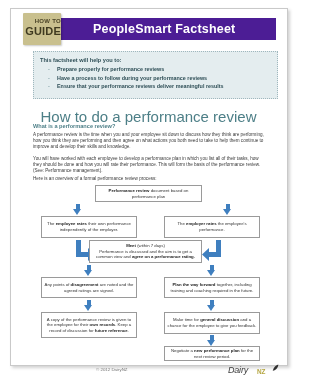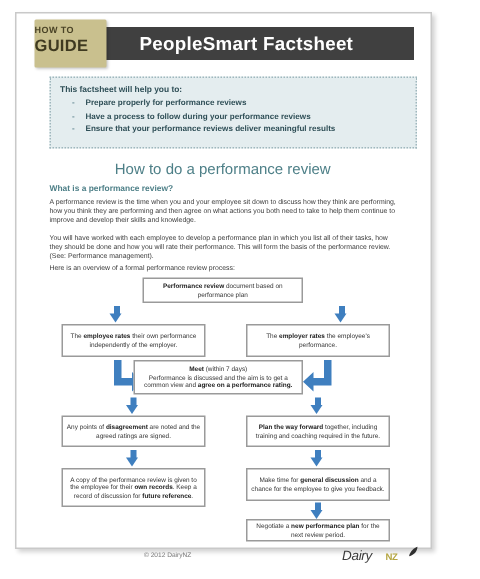--- a/index.html
+++ b/index.html
@@ -2,42 +2,42 @@
 <html><head>
 <meta charset="utf-8">
 <style>
   html,body{margin:0;padding:0;background:#ffffff;}
   body{width:298px;height:386px;overflow:hidden;font-family:"Liberation Sans",sans-serif;}
 
   .page{position:absolute;left:10px;top:8px;width:276px;height:356px;background:#ffffff;
         border:1px solid #c9c9c9;box-shadow:2px 2px 3px rgba(0,0,0,0.18);}
 
   
-  .hdr{position:absolute;left:22px;top:9px;width:243px;height:22px;background:#404040;}
+  .hdr{position:absolute;left:22px;top:9px;width:243px;height:22px;background:#4c1d95;}
   .hdr-title{position:absolute;left:60px;top:4px;right:6px;color:#ffffff;
              font-size:12.5px;font-weight:bold;letter-spacing:.2px;line-height:15px;}
-  .badge{position:absolute;left:12px;top:4px;width:48px;height:32px;background:#c9c08e;
-         border-radius:1px;box-shadow:1px 1px 2px rgba(0,0,0,.22);text-align:left;}
+  .badge{position:absolute;left:12px;top:4px;width:38px;height:32px;background:#c9c08e;
+         border-radius:1px;box-shadow:1px 1px 2px rgba(0,0,0,.22);text-align:right;}
   .badge .b1{position:absolute;left:0;right:0;top:5px;font-size:6px;font-weight:bold;
              color:#4a4326;letter-spacing:.3px;}
   .badge .b2{position:absolute;left:0;right:0;top:12px;font-size:11px;font-weight:bold;
              color:#3f3a20;letter-spacing:.2px;}
 
   
   .helpbox{position:absolute;left:22px;top:42px;width:231px;padding:5px 6px 6px 6px;
            background:#e4edef;border:1px dotted #9fb7bd;}
   .helpbox .h{font-size:5.6px;font-weight:bold;color:#2f4f57;margin-bottom:3px;}
   .helpbox ul{margin:0;padding:0;list-style:none;}
   .helpbox li{position:relative;font-size:5.4px;font-weight:bold;color:#2f4f57;
               padding-left:17px;margin:2.6px 0;}
   .helpbox li .dash{position:absolute;left:8px;top:0;color:#6a8d96;}
 
   
   .h1{position:absolute;left:22px;top:99px;width:231px;text-align:center;
-      font-size:10px;color:#4d7f87;font-weight:normal;}
+      font-size:15px;color:#4d7f87;font-weight:normal;}
   .h2{position:absolute;left:22px;top:114px;font-size:5.6px;color:#4d7f87;font-weight:bold;}
   .p{position:absolute;left:22px;width:231px;font-size:4.6px;color:#3a3a3a;line-height:6.2px;
      text-align:left;}
   .p1{top:123px;} .p2{top:147px;} .p3{top:167px;}
 
   
   .flow{position:absolute;left:22px;top:176px;width:231px;height:168px;}
   .box{position:absolute;border:1px solid #9a9a9a;background:#ffffff;color:#333333;
        font-size:4.3px;line-height:5.6px;text-align:center;
        display:flex;align-items:center;justify-content:center;padding:2px;

